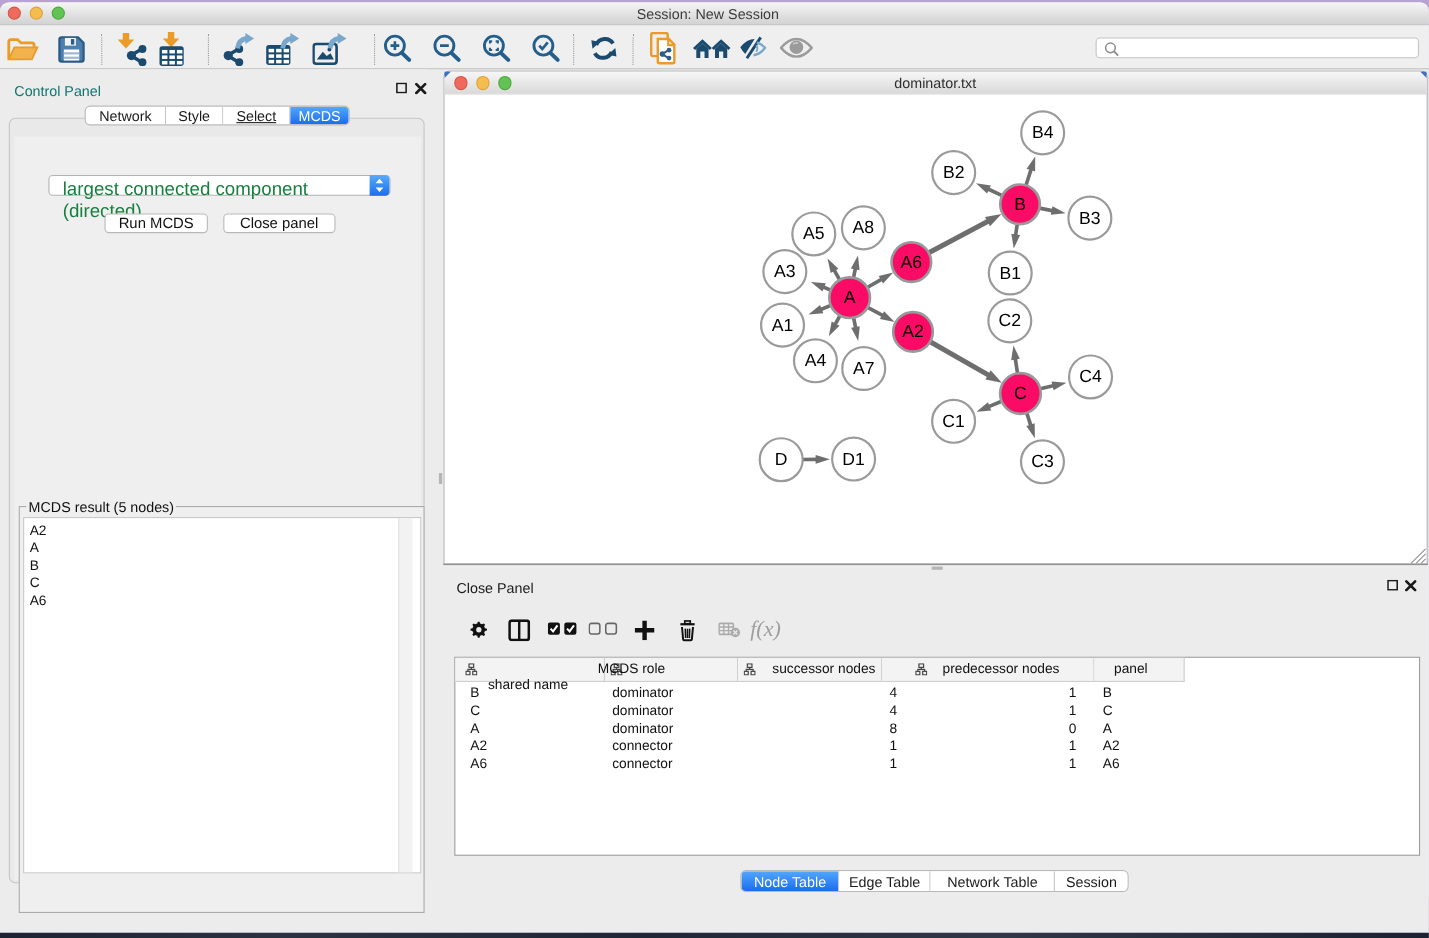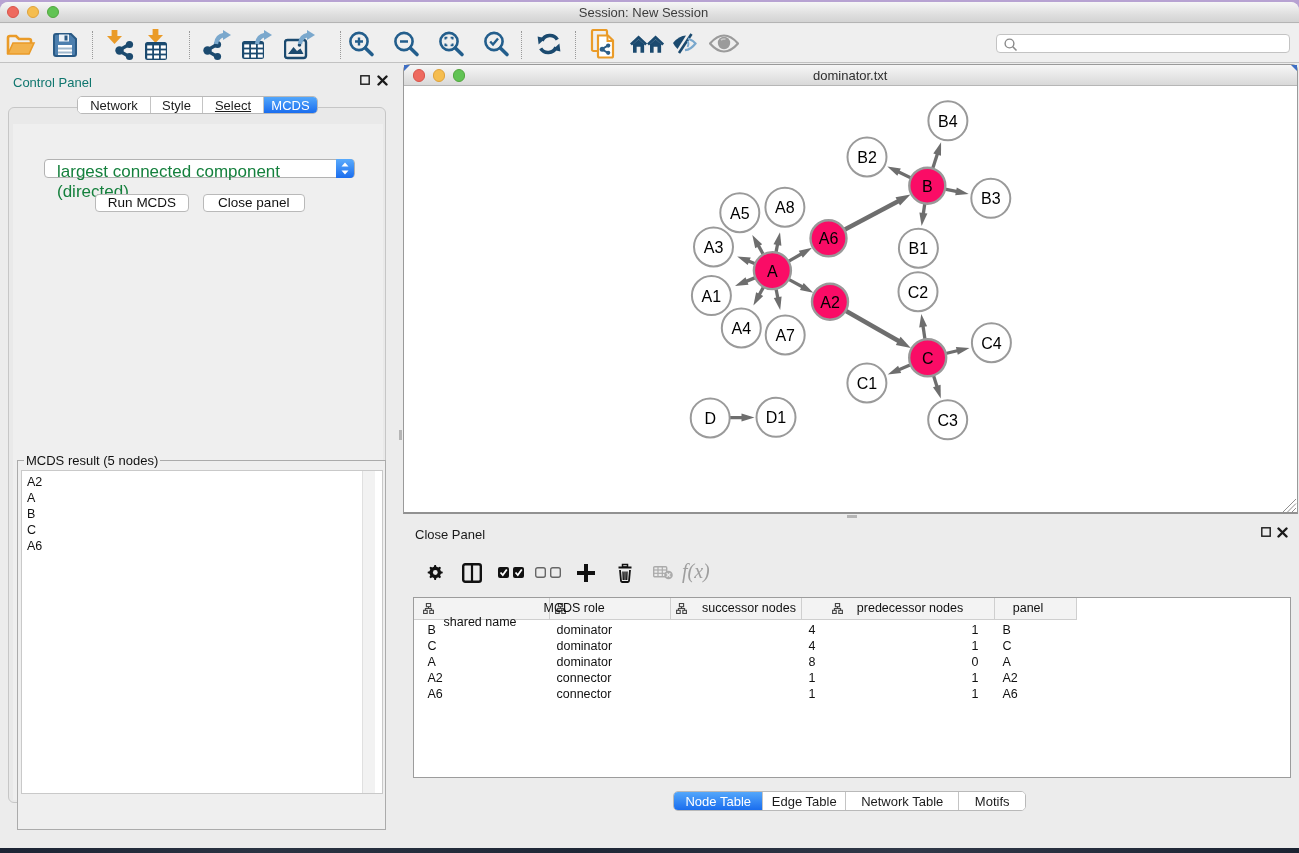--- a/index.html
+++ b/index.html
@@ -477,19 +477,19 @@
       <div class="cell" style="left:143px; top:89px;">connector</div>
       <div class="cell" style="left:302px; top:89px; width:100px; text-align:right;">1</div>
       <div class="cell" style="left:465px; top:89px; width:100px; text-align:right;">1</div>
       <div class="cell" style="left:589px; top:89px;">A6</div>
 
     </div>
     <div class="tabstrip" style="left:270px; top:277px; width:353px; height:20px;">
       <div class="tab sel" style="width:90px; line-height:19px;">Node Table</div>
       <div class="tab" style="width:83px; line-height:19px;">Edge Table</div>
       <div class="tab" style="width:114px; line-height:19px;">Network Table</div>
-      <div class="tab" style="width:66px; line-height:19px;">Motifs</div>
+      <div class="tab" style="width:66px; line-height:19px;">Session</div>
     </div>
   </div>
   <div class="abs" style="left:399px; top:428px; width:3px; height:10px; background:#b5b5b5;"></div>
   <div class="abs" style="left:847px; top:512.5px; width:10px; height:3px; background:#b5b5b5;"></div>
 </div>
 <div id="darkstrip"></div>
 
 </body></html>

